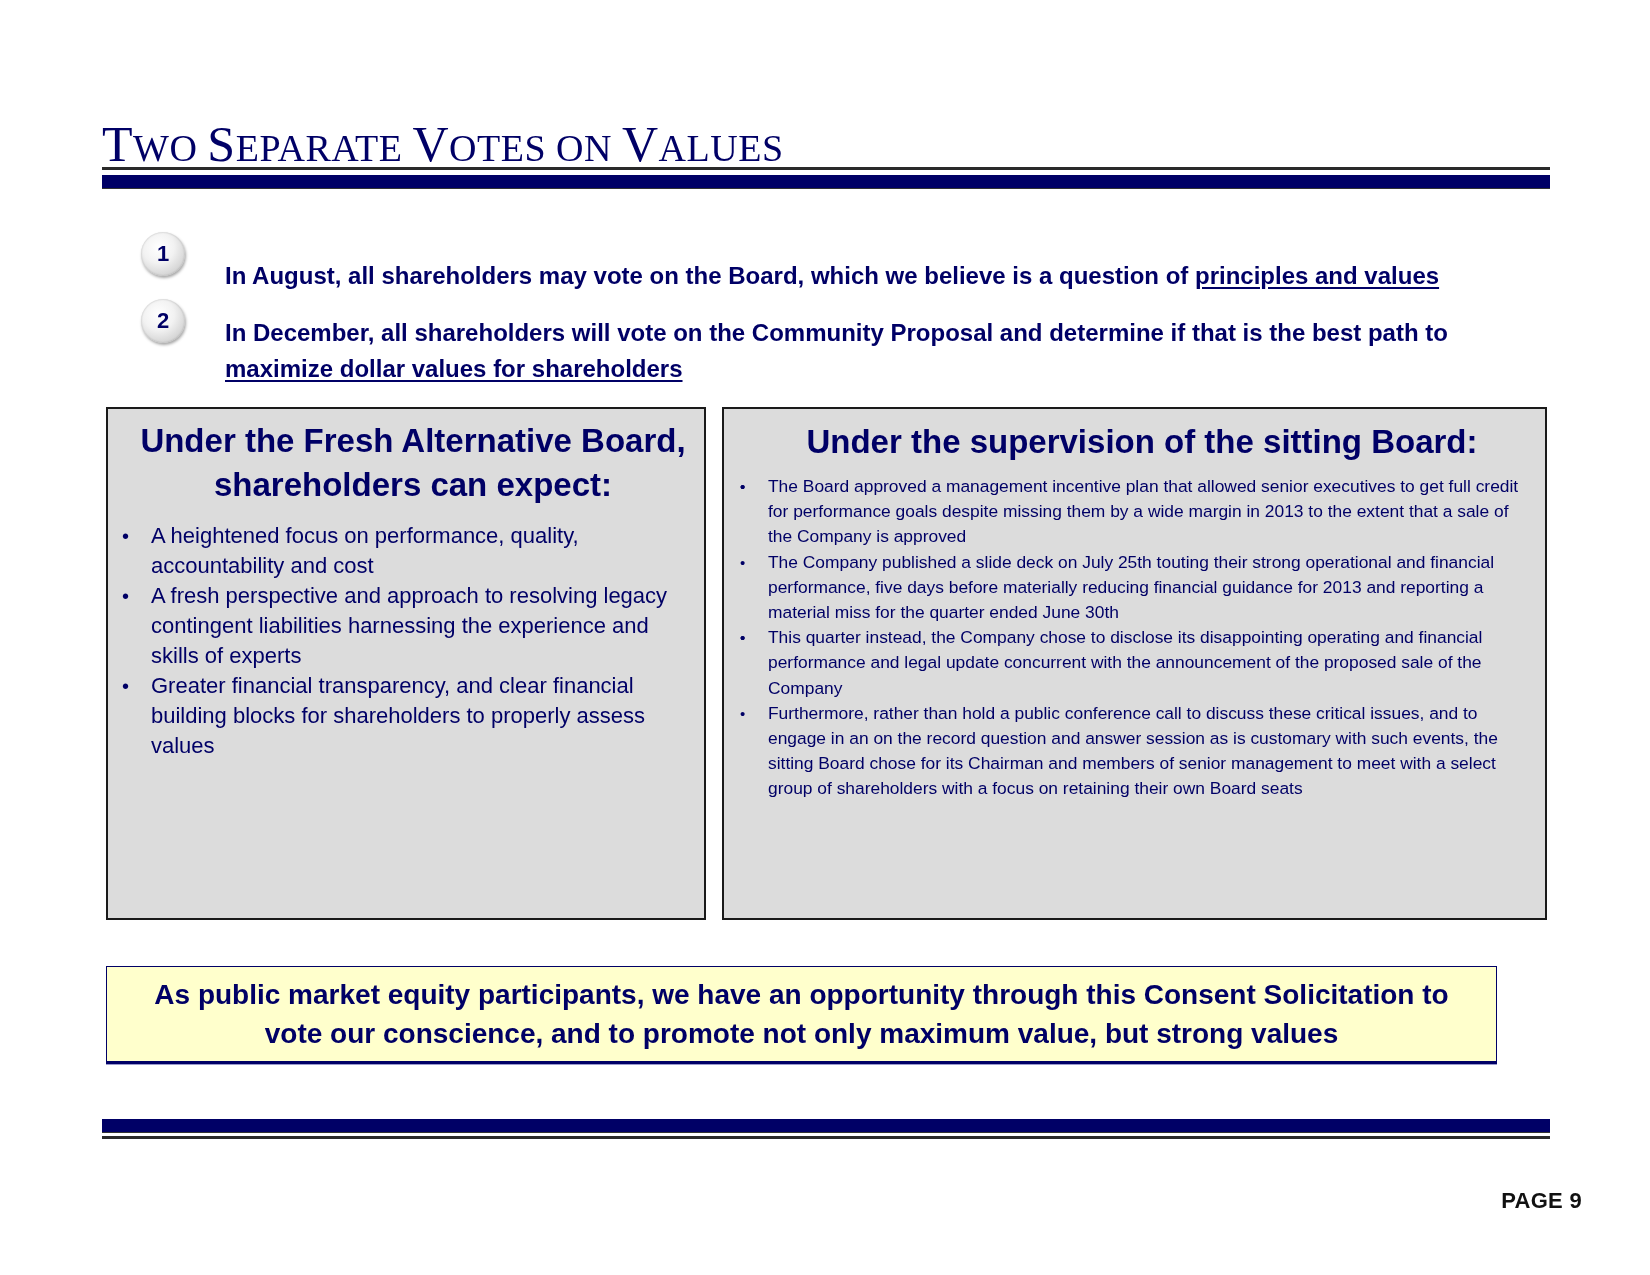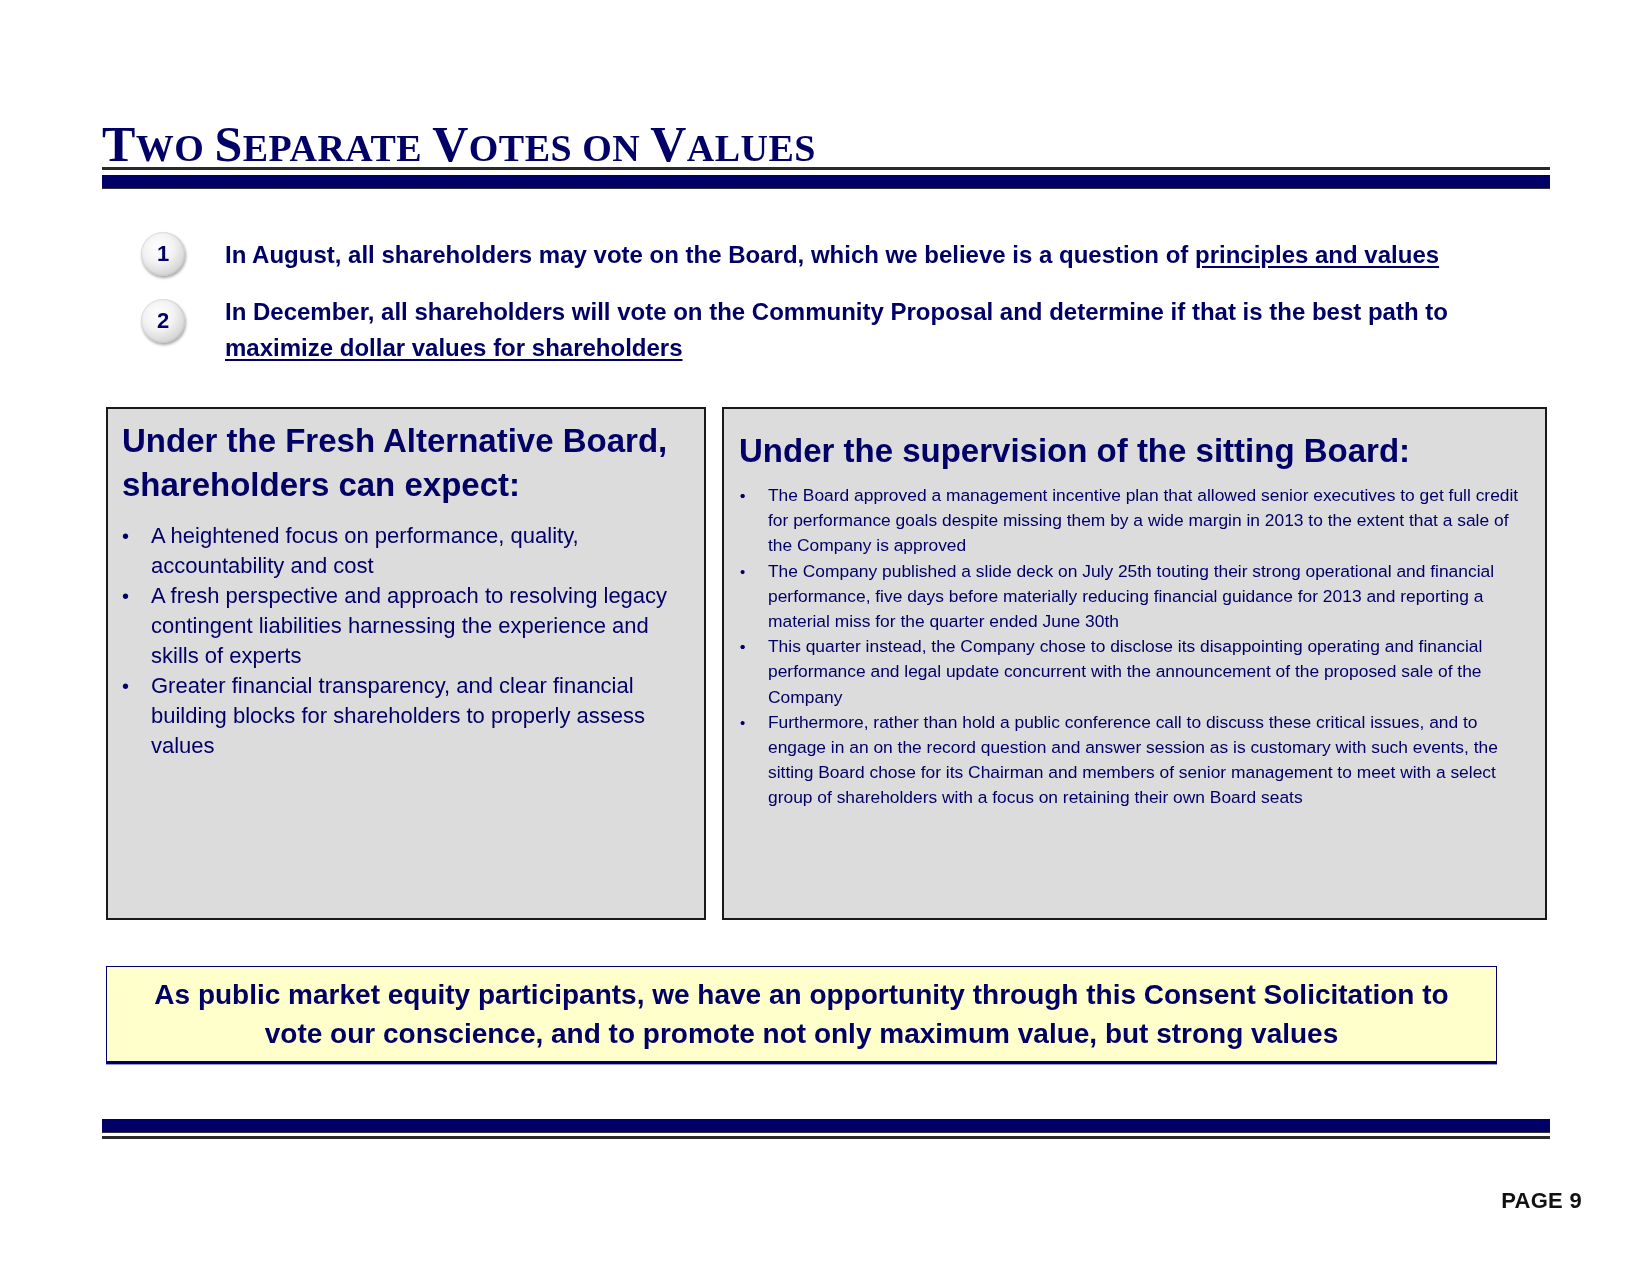--- a/index.html
+++ b/index.html
@@ -1,42 +1,42 @@
 <!DOCTYPE html>
 <html><head>
 <meta charset="utf-8">
 <style>
   html, body { margin:0; padding:0; background:#ffffff; }
   body { width:1650px; height:1275px; position:relative; overflow:hidden;
          font-family:"Liberation Sans", "DejaVu Sans", sans-serif; color:#000066; }
   .title { position:absolute; left:102px; top:116px; margin:0;
-           font-family:"Liberation Serif", "DejaVu Serif", serif; font-weight:bold;
+           font-family:"Liberation Serif", "DejaVu Serif", serif; font-weight:normal;
            color:#000066; font-size:50px; line-height:56px; letter-spacing:0.5px; white-space:nowrap; }
   .title .sc { font-size:38px; }
   .rule-thin { position:absolute; left:102px; width:1448px; height:3px; background:#2a2a2a; }
   .rule-thick { position:absolute; left:102px; width:1448px; height:13px; background:#000066;
                 box-shadow:0 1px 0 #333; }
   .vote-row { position:absolute; left:0; width:1650px; }
   .num-badge { position:absolute; width:44px; height:44px; border-radius:50%;
                background:radial-gradient(circle at 40% 35%, #ffffff 0%, #f2f2f2 40%, #cfcfcf 80%, #a8a8a8 100%);
                box-shadow:1px 2px 3px rgba(0,0,0,0.35), inset 0 0 2px rgba(0,0,0,0.25);
                color:#000066; font-weight:bold; font-size:22px; text-align:center; line-height:44px; }
   .vote-text { position:absolute; left:225px; width:1330px; font-weight:bold; font-size:24px;
-               line-height:36px; color:#000066; }
+               line-height:36px; color:#000066;margin-top:21px; }
   .vote-text u { text-decoration:underline; text-underline-offset:3px; }
   .box { position:absolute; background:#dcdcdc; border:2px solid #1a1a1a; box-sizing:border-box; }
-  .box h2 { margin:0; font-weight:bold; color:#000066; }
+  .box h2 { margin:0; font-weight:bold; color:#000066;text-align:center; }
   .box ul { list-style:none; margin:0; padding:0; }
   .box li { position:relative; color:#000066; }
   .box li .dot { position:absolute; left:0; top:0; }
   .left-box h2 { font-size:33px; line-height:44px; padding:10px 0 0 14px; }
   .left-box ul { padding:14px 12px 0 14px; }
   .left-box li { font-size:22px; line-height:30px; padding-left:29px; }
   .left-box li .dot { font-size:20px; }
-  .right-box h2 { font-size:33px; line-height:44px; padding:20px 0 0 15px; }
+  .right-box h2 { font-size:33px; line-height:44px; padding:11px 0 0 15px; }
   .right-box ul { padding:10px 12px 0 15px; }
   .right-box li { font-size:17.4px; line-height:25.2px; padding-left:29px; }
   .right-box li .dot { font-size:15px; left:1px; }
   .callout { position:absolute; left:106px; top:966px; width:1391px; height:98px;
              background:#ffffcc; border:1px solid #000066; border-bottom:3px solid #000066;
              box-sizing:border-box; box-shadow:0 1px 0 #9a9acc; text-align:center;
              font-weight:bold; font-size:28px; line-height:39px; color:#000066; padding-top:8px; }
   .page-num { position:absolute; right:68px; top:1188px; font-weight:bold; font-size:22px;
               color:#111111; letter-spacing:0.3px; }
 </style>

